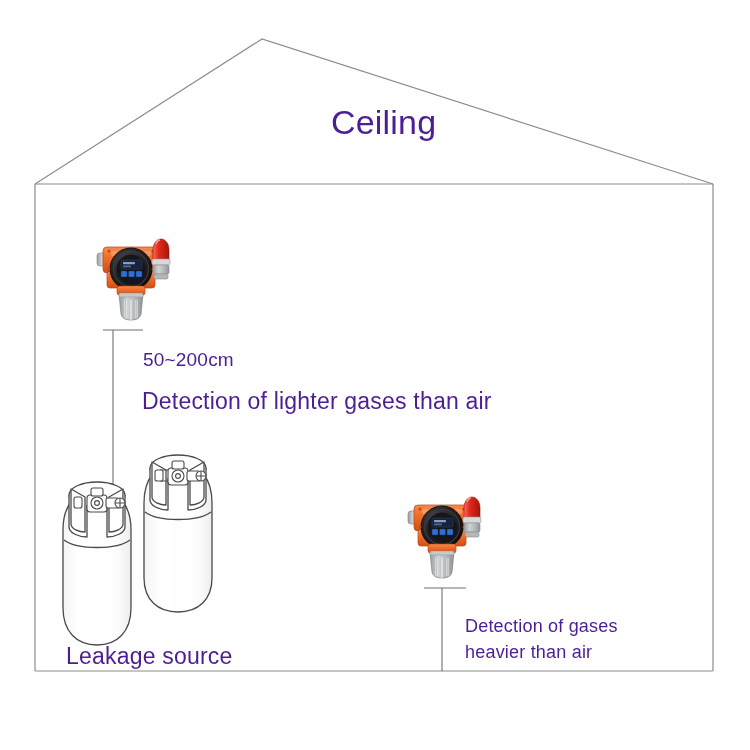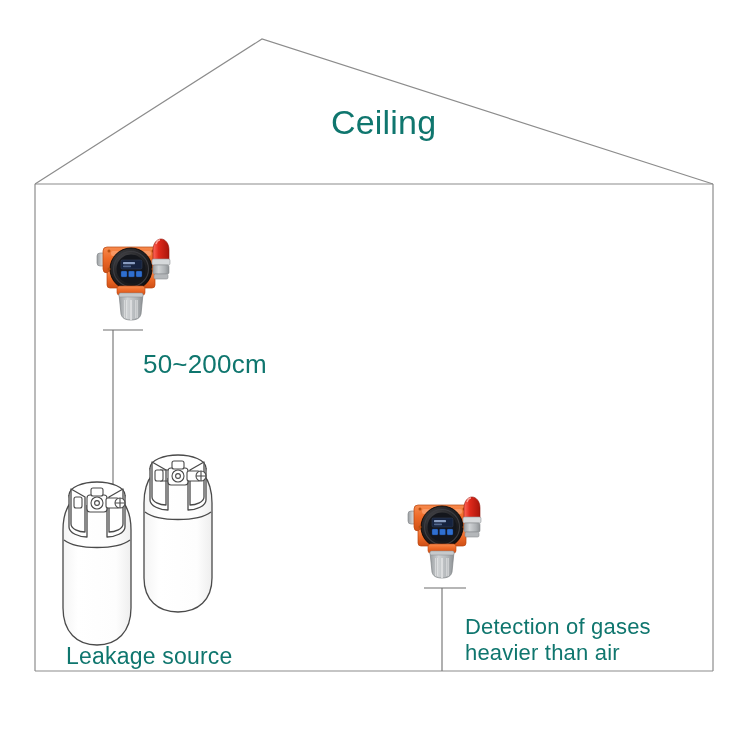--- a/index.html
+++ b/index.html
@@ -1,27 +1,27 @@
 <!DOCTYPE html>
 <html><head>
 <meta charset="utf-8">
 <style>
   html,body{margin:0;padding:0;background:#ffffff;}
   body{width:750px;height:750px;overflow:hidden;
        font-family:"Liberation Sans","DejaVu Sans",sans-serif;
        color:#3b3b3b;position:relative;}
   #stage{position:absolute;left:0;top:0;width:750px;height:750px;}
   svg.layer{position:absolute;left:0;top:0;width:750px;height:750px;}
-  .txt{position:absolute;white-space:pre;color:#0f766e;letter-spacing:.2px;}
+  .txt{position:absolute;white-space:pre;color:#4c1d95;letter-spacing:.2px;}
   .t-ceiling{font-size:34px;}
-  .t-dim{font-size:26px;text-align:right;}
+  .t-dim{font-size:19px;text-align:right;}
   .t-desc{font-size:23px;}
   .t-ground{font-size:26px;}
   .t-leak{font-size:23px;}
-  .t-desc2{font-size:22px;line-height:27px;}
+  .t-desc2{font-size:18px;line-height:27px;}
 </style>
 </head>
 <body>
 
 <div id="stage">
 
   <svg class="layer" viewBox="0 0 750 750">
     <g fill="none" stroke="#8c8c8c" stroke-width="1.2">
       <path d="M35,184 L262,39 L713,184"></path>
       <path d="M35,184 L713,184"></path>
@@ -230,20 +230,21 @@
         <rect x="56" y="27" width="16" height="9" rx="1.5" fill="url(#grayA)" stroke="#8b8f92" stroke-width=".6"></rect>
         <rect x="57" y="36" width="14" height="5" rx="1.5" fill="#b4b7ba" stroke="#8b8f92" stroke-width=".6"></rect>
       </g>
     </g>
   </svg>
 
   <div class="txt t-ceiling" style="left:331px;top:103px;">Ceiling</div>
 
   <div class="txt t-dim" style="left:143px;top:349px;">50~200cm</div>
 
+  <div class="txt t-desc" style="left:142px;top:388px;">Detection of lighter gases than air</div>
 
 
   <div class="txt t-desc2" style="left:465px;top:613px;">Detection of gases</div>
 
   <div class="txt t-leak" style="left:66px;top:643px;">Leakage source</div>
 
   <div class="txt t-desc2" style="left:465px;top:639px;">heavier than air</div>
 
 
 </div>

